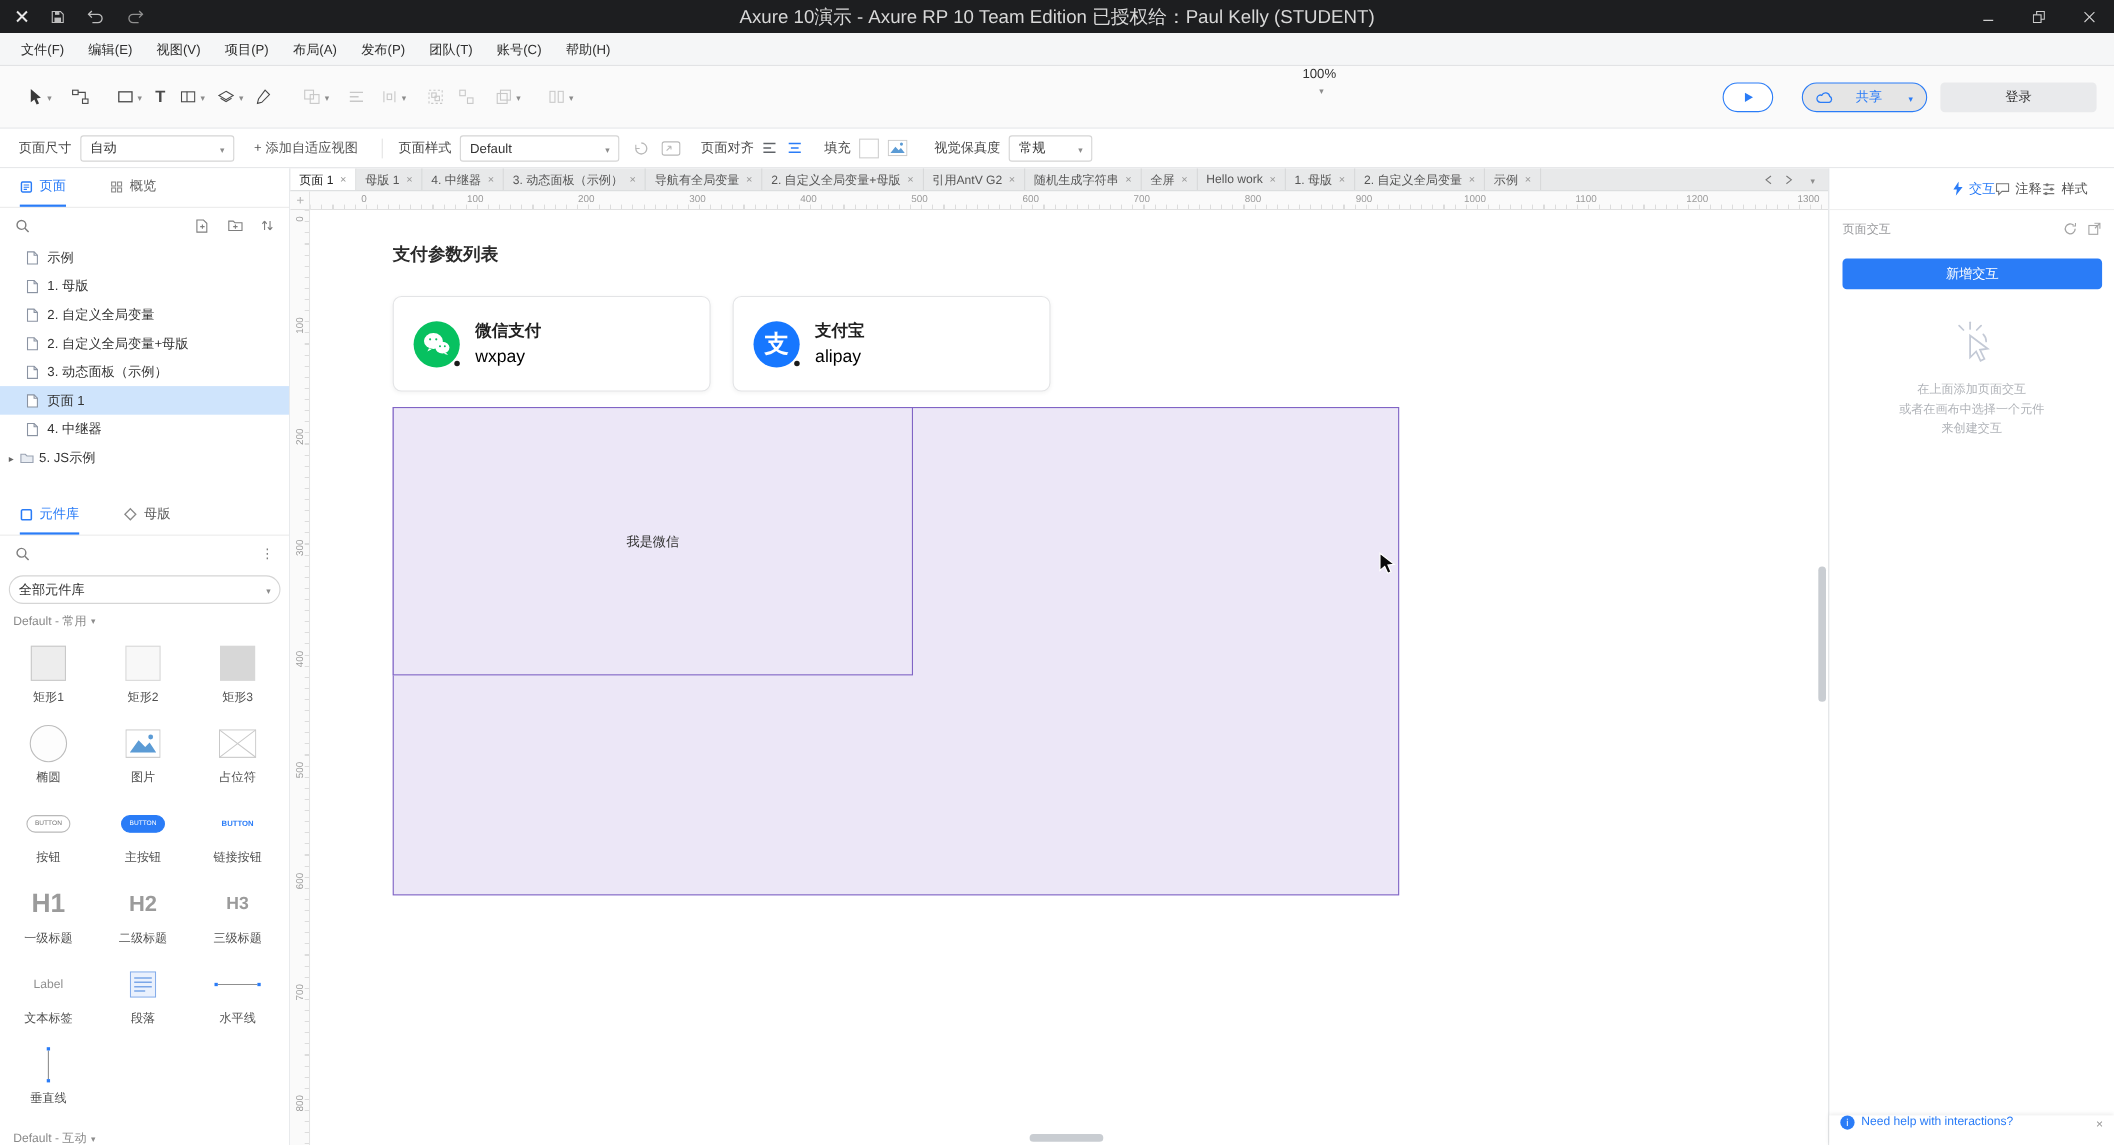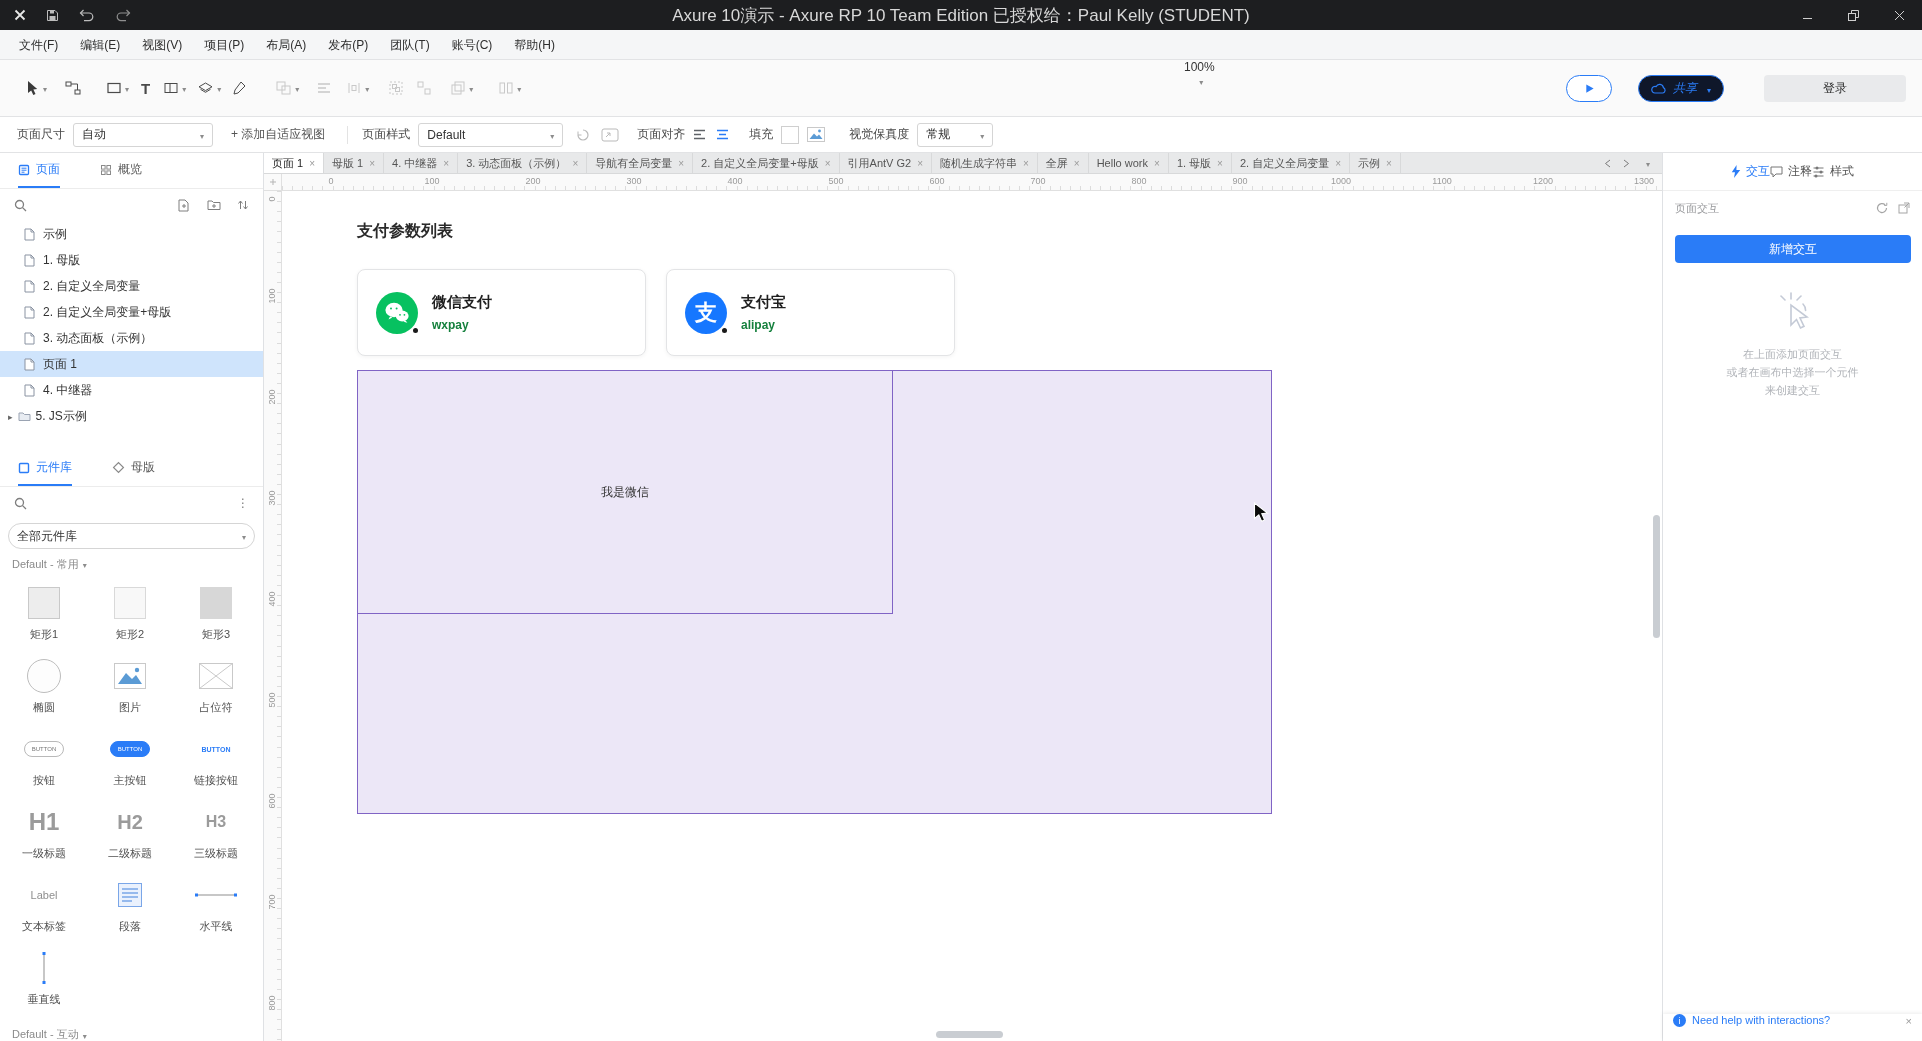--- a/index.html
+++ b/index.html
@@ -22,21 +22,21 @@
 
 #menubar{position:absolute;top:30px;width:100%;height:30px;background:#f5f6f7;border-bottom:1px solid #e2e3e5;display:flex;align-items:center;padding-left:8px;}
 .menu-item{padding:0 11px;font-size:12px;color:#2e2e2e;line-height:30px;}
 
 
 #toolbar{position:absolute;top:60px;width:100%;height:57px;background:#fafafa;border-bottom:1px solid #e2e3e5;display:flex;align-items:center;padding-left:26px;}
 .tool{display:flex;align-items:center;}
 .glyphT{font-size:15px;font-weight:bold;color:#4a4a4a;line-height:1;}
 .zoom{position:absolute;left:1184px;top:0;height:57px;display:flex;align-items:center;font-size:12px;color:#333;flex-direction:column;}
 .play-btn{position:absolute;left:1566px;top:15px;width:46px;height:27px;border:1px solid #2a7cf7;border-radius:14px;display:flex;align-items:center;justify-content:center;background:#fff;}
-.share-btn{position:absolute;left:1638px;top:15px;height:27px;padding:0 12px;border:1px solid #2a7cf7;border-radius:14px;display:flex;align-items:center;gap:6px;color:#2a7cf7;font-size:12px;background:#0f172a;font-style:italic;}
+.share-btn{position:absolute;left:1638px;top:15px;height:27px;padding:0 12px;border:1px solid #2a7cf7;border-radius:14px;display:flex;align-items:center;gap:20px;color:#2a7cf7;font-size:12px;background:#e5e5e5;}
 .login-btn{position:absolute;left:1764px;top:15px;width:142px;height:27px;background:#e9eaec;border-radius:4px;display:flex;align-items:center;justify-content:center;font-size:12px;color:#2e2e2e;}
 
 
 #pagebar{position:absolute;top:117px;width:100%;height:36px;background:#fff;border-bottom:1px solid #e2e3e5;display:flex;align-items:center;padding-left:17px;font-size:12px;color:#4a4a4a;}
 .pb-label{margin-right:8px;white-space:nowrap;}
 .pb-select{height:24px;border:1px solid #d5d5d5;border-radius:3px;background:#fff;display:flex;align-items:center;justify-content:space-between;padding:0 8px;color:#333;}
 .pb-sep{width:1px;height:18px;background:#e3e3e3;margin:0 14px;}
 .pb-iconbtn{display:flex;align-items:center;margin-right:10px;}
 .pb-swatch{width:18px;height:18px;border:1px solid #cfcfcf;background:#fff;margin-right:8px;}
 
@@ -92,30 +92,30 @@
 .cv-title{position:absolute;left:75px;top:30px;font-size:16px;font-weight:bold;color:#2a2a2a;}
 .pay-card{position:absolute;top:78px;width:289px;height:87px;background:#fff;border:1px solid #e3e4e6;border-radius:8px;box-shadow:0 1px 4px rgba(0,0,0,.05);display:flex;align-items:center;padding-left:18px;gap:14px;}
 .pay-card.c1{left:75px;}
 .pay-card.c2{left:384px;}
 .pay-ic{width:42px;height:42px;border-radius:50%;position:relative;display:flex;align-items:center;justify-content:center;flex:none;}
 .pay-ic.wx{background:#07c160;}
 .pay-ic.ap{background:#1677ff;}
 .pay-ic .dot{position:absolute;right:0;bottom:1px;width:5px;height:5px;border-radius:50%;background:#1a1a1a;}
 .ap-glyph{color:#fff;font-size:22px;font-weight:bold;}
 .pay-name{font-size:15px;font-weight:bold;color:#1f1f1f;}
-.pay-code{font-size:12px;color:#15803d;margin-top:6px;font-weight:bold;}
+.pay-code{font-size:16px;color:#000000;margin-top:6px;}
 .rep-outer{position:absolute;left:75px;top:179px;width:915px;height:444px;background:#ece7f7;border:1px solid #8064c5;}
-.rep-inner{position:absolute;left:-1px;top:-1px;width:536px;height:244px;background:#ece7f7;border:1px solid #8064c5;display:flex;align-items:center;justify-content:center;font-size:12px;color:#333;}
+.rep-inner{position:absolute;left:-1px;top:-1px;width:473px;height:244px;background:#ece7f7;border:1px solid #8064c5;display:flex;align-items:center;justify-content:center;font-size:12px;color:#333;}
 .cursor{position:absolute;left:971px;top:311px;}
 .vthumb{position:absolute;right:2px;top:362px;width:7px;height:123px;border-radius:4px;background:#c9cdd2;}
 .hthumb{position:absolute;left:672px;bottom:3px;width:67px;height:7px;border-radius:4px;background:#c9cdd2;}
 
 
 #rightpanel{width:260px;height:100%;border-left:1px solid #dfe1e4;position:relative;background:#fff;}
-.rp-tabs{height:38px;display:flex;align-items:center;justify-content:center;padding:0 24px;border-bottom:1px solid #efefef;}
+.rp-tabs{height:38px;display:flex;align-items:center;justify-content:flex-end;padding:0 24px;border-bottom:1px solid #efefef;}
 .rp-tab{display:flex;align-items:center;gap:5px;font-size:12px;color:#555;}
 .rp-tab.active{color:#2a7cf7;}
 .rp-subhead{height:34px;display:flex;align-items:center;padding:0 12px;font-size:11px;color:#98999c;gap:10px;}
 .rp-subhead .spacer{flex:1;}
 .rp-new{display:block;margin:10px 12px 0;width:236px;height:28px;background:#2a7cf7;color:#fff;border:none;border-radius:4px;font-size:12px;font-family:inherit;}
 .rp-empty{margin-top:26px;text-align:center;}
 .rp-empty svg{margin:0 auto 10px;}
 .rp-hint{font-size:11px;color:#b0b3b8;line-height:18px;}
 .rp-help{position:absolute;left:0;right:0;bottom:0;height:27px;display:flex;gap:6px;padding:0 10px;background:#fff;box-shadow:0 -1px 4px rgba(0,0,0,.08);}
 .rp-help .info{width:13px;height:13px;border-radius:50%;background:#2a7cf7;color:#fff;font-size:9px;display:flex;align-items:center;justify-content:center;flex:none;}

